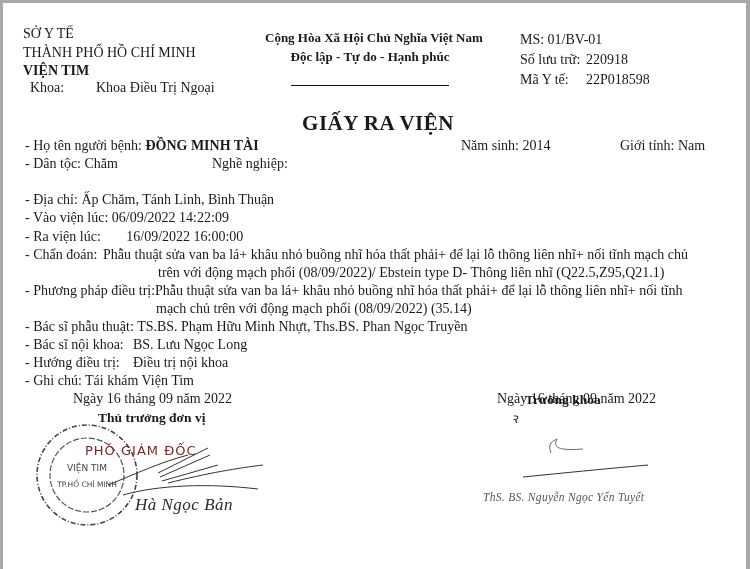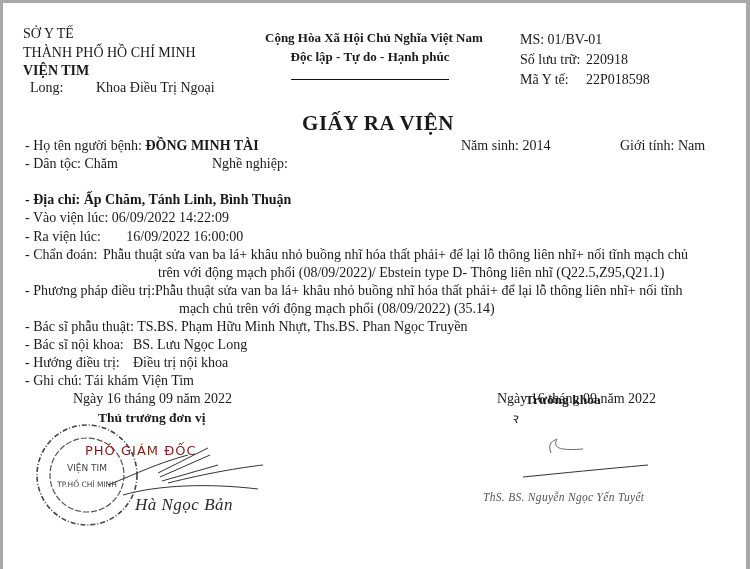--- a/index.html
+++ b/index.html
@@ -20,21 +20,21 @@
   .abs { position: absolute; white-space: nowrap; }
   .b { font-weight: bold; }
 
   
   .hdr-left { left: 20px; top: 22px; width: 210px; text-align: left; font-size: 14px; line-height: 18.5px; }
   .hdr-khoa { left: 27px; top: 77px; font-size: 14px; }
   .hdr-khoa .val { position: absolute; left: 66px; }
 
   
   .hdr-mid { left: 262px; top: 25px; width: 210px; text-align: center; font-size: 13px; font-weight: bold; line-height: 19px; }
-  .motto { border-bottom: 1px solid #111; padding-bottom: 13px; display: inline-block; }
+  .motto { border-bottom: 1px solid #111; padding-bottom: 19px; display: inline-block; }
 
   
   .hdr-right { left: 517px; top: 27px; font-size: 14px; line-height: 20px; }
   .hdr-right .row { position: relative; height: 20px; }
   .hdr-right .val2 { position: absolute; left: 66px; }
 
   .title { left: 0; width: 750px; top: 108px; text-align: center; font-size: 21px; font-weight: bold; letter-spacing: 0.5px; }
 
   .line { position: absolute; left: 22px; font-size: 14px; white-space: nowrap; }
   .indent { position: absolute; white-space: nowrap; font-size: 14px; }
@@ -50,21 +50,21 @@
 <body>
 
 <div class="page">
 
   <div class="abs hdr-left">
     <div>SỞ Y TẾ</div>
     <div>THÀNH PHỐ HỒ CHÍ MINH</div>
     <div class="b">VIỆN TIM</div>
   </div>
   <div class="abs hdr-khoa">
-    <span>Long:</span>
+    <span>Khoa:</span>
     <span class="val">Khoa Điều Trị Ngoại</span>
   </div>
 
   <div class="abs hdr-mid">
     <div>Cộng Hòa Xã Hội Chủ Nghĩa Việt Nam</div>
     <div><span class="motto">Độc lập - Tự do - Hạnh phúc</span></div>
   </div>
 
   <div class="abs hdr-right">
     <div class="row"><span>MS: 01/BV-01</span></div>
@@ -96,21 +96,21 @@
   <div class="line" style="top:153px;">
     <span>- Dân tộc:</span>
     <span>Chăm</span>
   </div>
   <div class="indent" style="left:209px; top:153px;">
     <span>Nghề nghiệp:</span>
     <span></span>
   </div>
 
 
-  <div class="line" style="top:189px;font-weight:bold;">
+  <div class="line" style="top:189px;">
     <span>- Địa chỉ:</span>
     <span>Ấp Chăm, Tánh Linh, Bình Thuận</span>
   </div>
 
   <div class="line" style="top:207px;">
     <span>- Vào viện lúc:</span>
     <span>06/09/2022 14:22:09</span>
   </div>
 
   <div class="line" style="top:226px;">
@@ -121,21 +121,21 @@
   <div class="line" style="top:244px;">
     <span>- Chẩn đoán:</span>
   </div>
   <div class="indent" style="left:100px; top:244px;">Phẫu thuật sửa van ba lá+ khâu nhỏ buồng nhĩ hóa thất phải+ để lại lỗ thông liên nhĩ+ nối tĩnh mạch chủ</div>
   <div class="indent" style="left:155px; top:262px;">trên với động mạch phổi (08/09/2022)/ Ebstein type D- Thông liên nhĩ (Q22.5,Z95,Q21.1)</div>
 
   <div class="line" style="top:280px;">
     <span>- Phương pháp điều trị:</span>
   </div>
   <div class="indent" style="left:152px; top:280px;">Phẫu thuật sửa van ba lá+ khâu nhỏ buồng nhĩ hóa thất phải+ để lại lỗ thông liên nhĩ+ nối tĩnh</div>
-  <div class="indent" style="left:153px; top:298px;margin-left:23px;">mạch chủ trên với động mạch phổi (08/09/2022) (35.14)</div>
+  <div class="indent" style="left:153px; top:298px;">mạch chủ trên với động mạch phổi (08/09/2022) (35.14)</div>
 
   <div class="line" style="top:316px;">
     <span>- Bác sĩ phẫu thuật:</span>
     <span>TS.BS. Phạm Hữu Minh Nhựt, Ths.BS. Phan Ngọc Truyền</span>
   </div>
 
   <div class="line" style="top:334px;">
     <span>- Bác sĩ nội khoa:</span>
   </div>
   <div class="indent" style="left:130px; top:334px;">BS. Lưu Ngọc Long</div>

